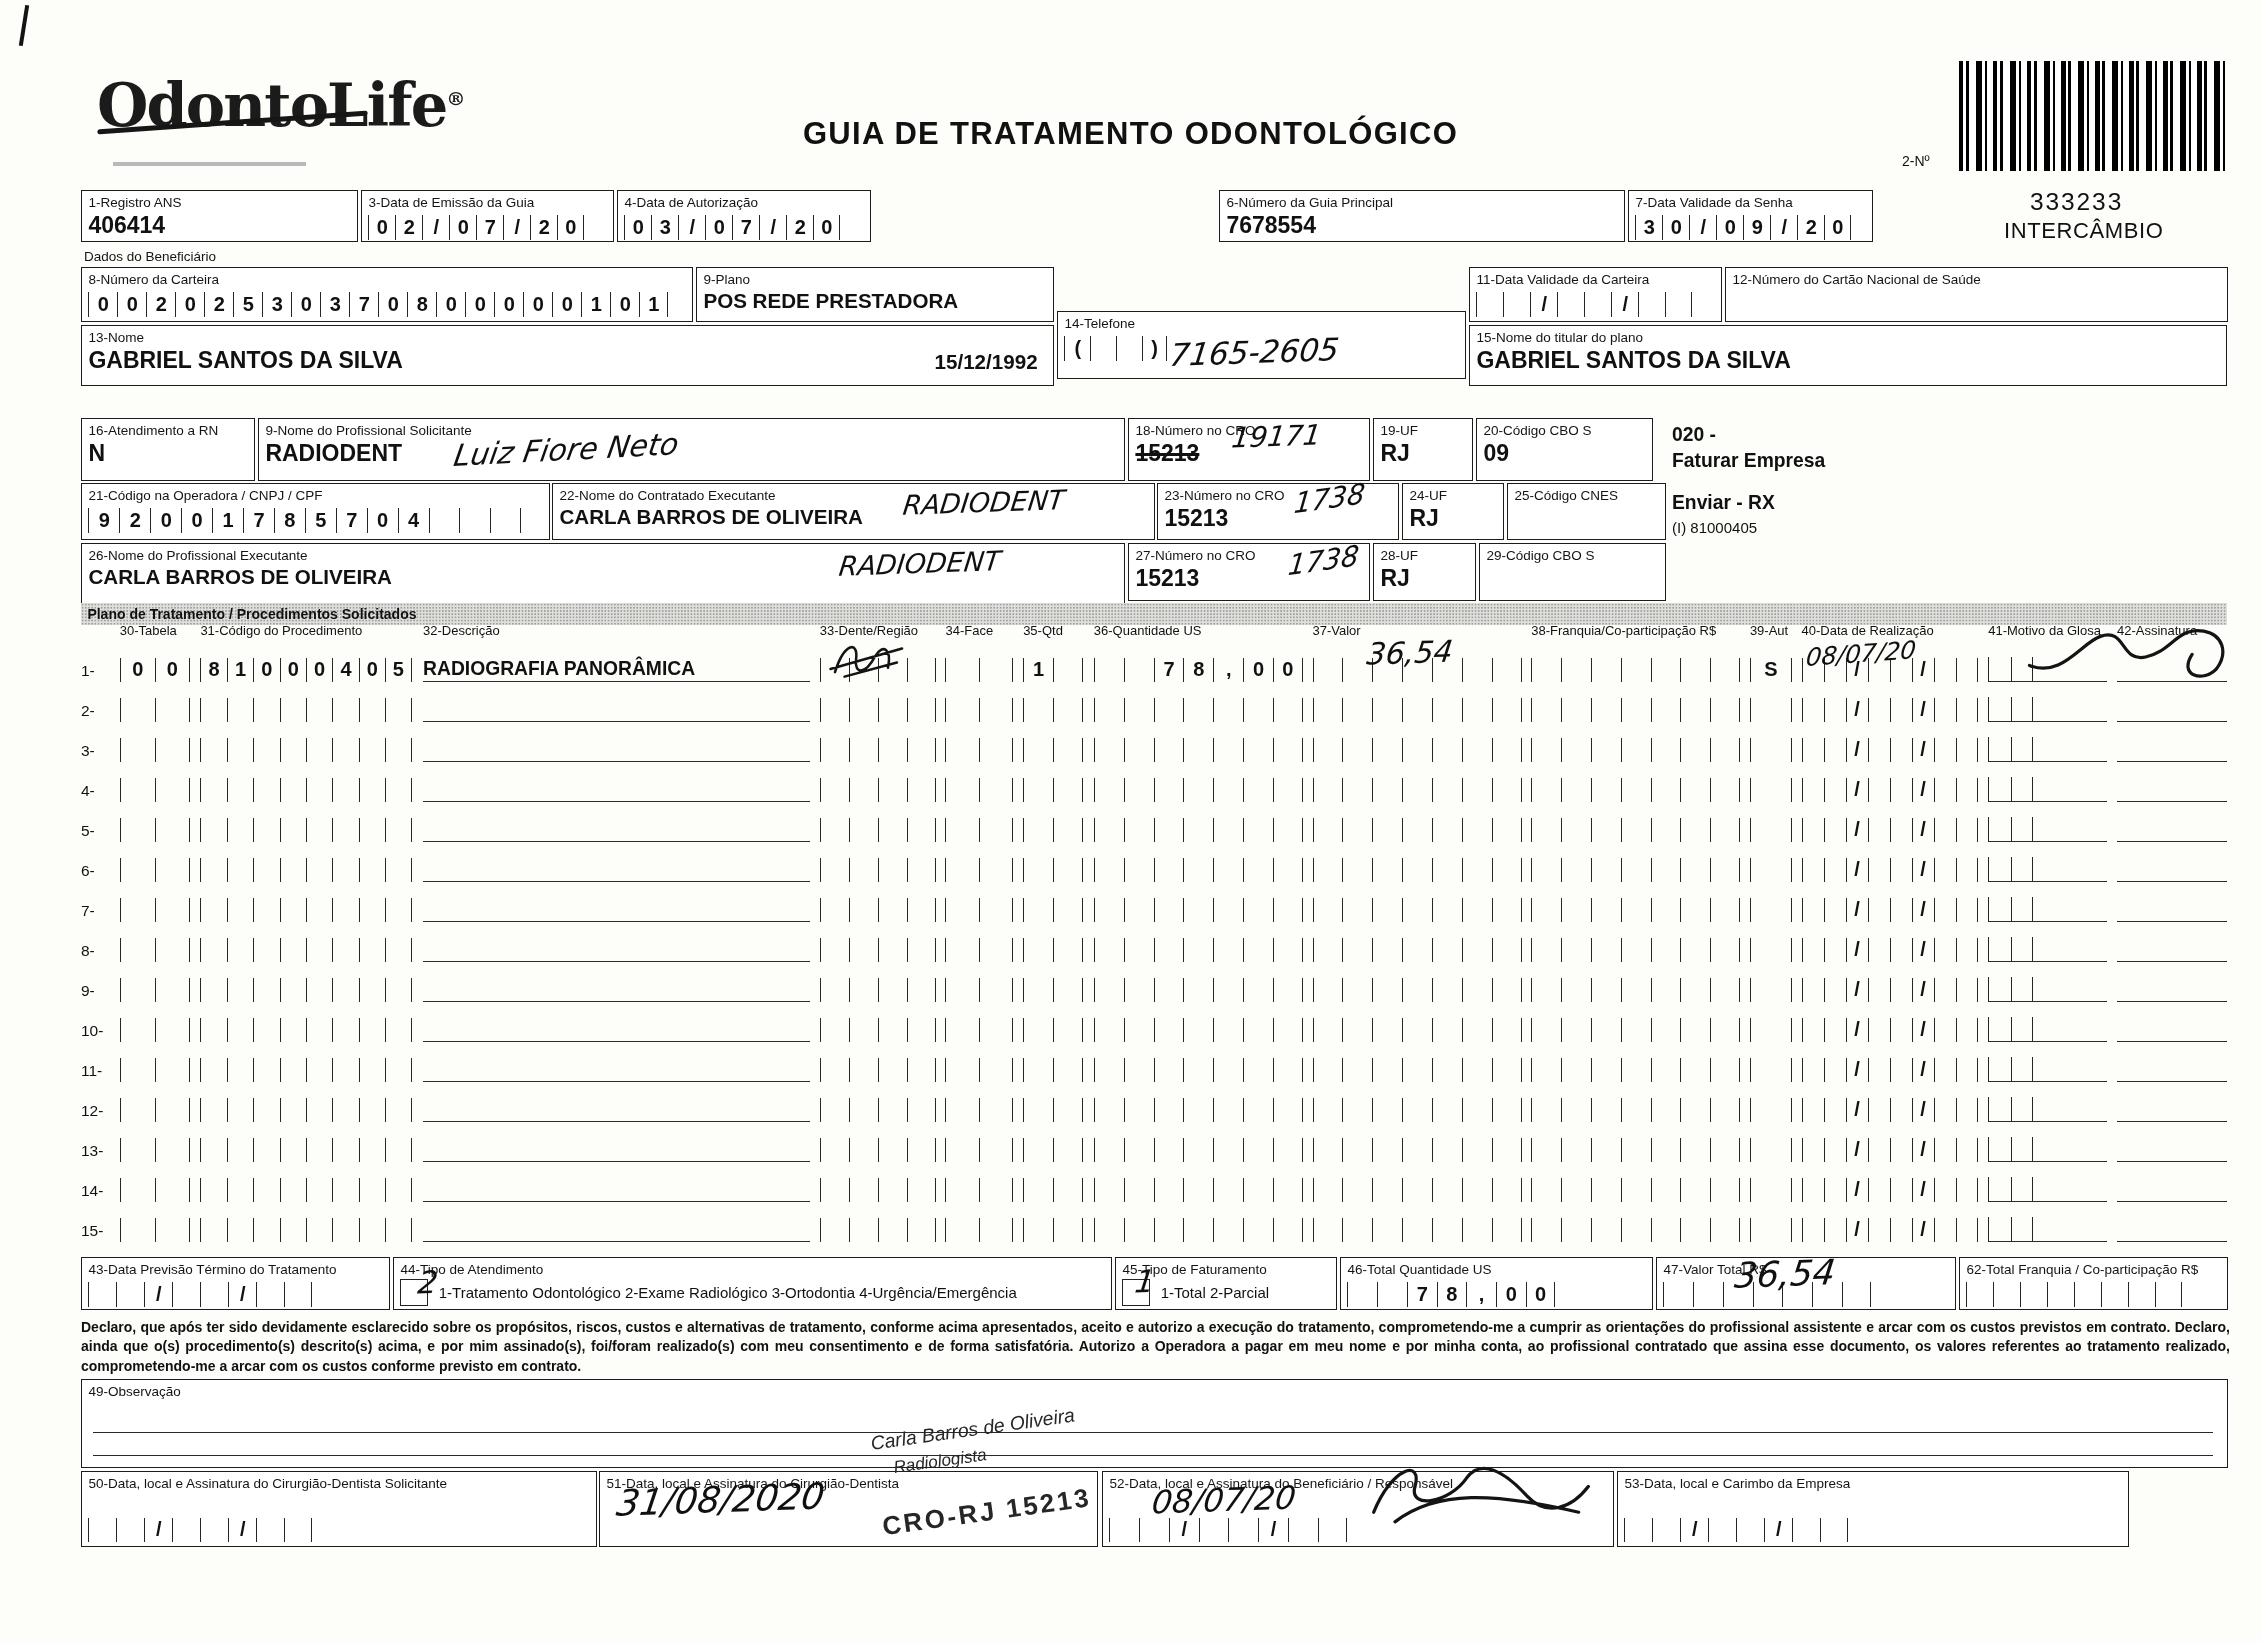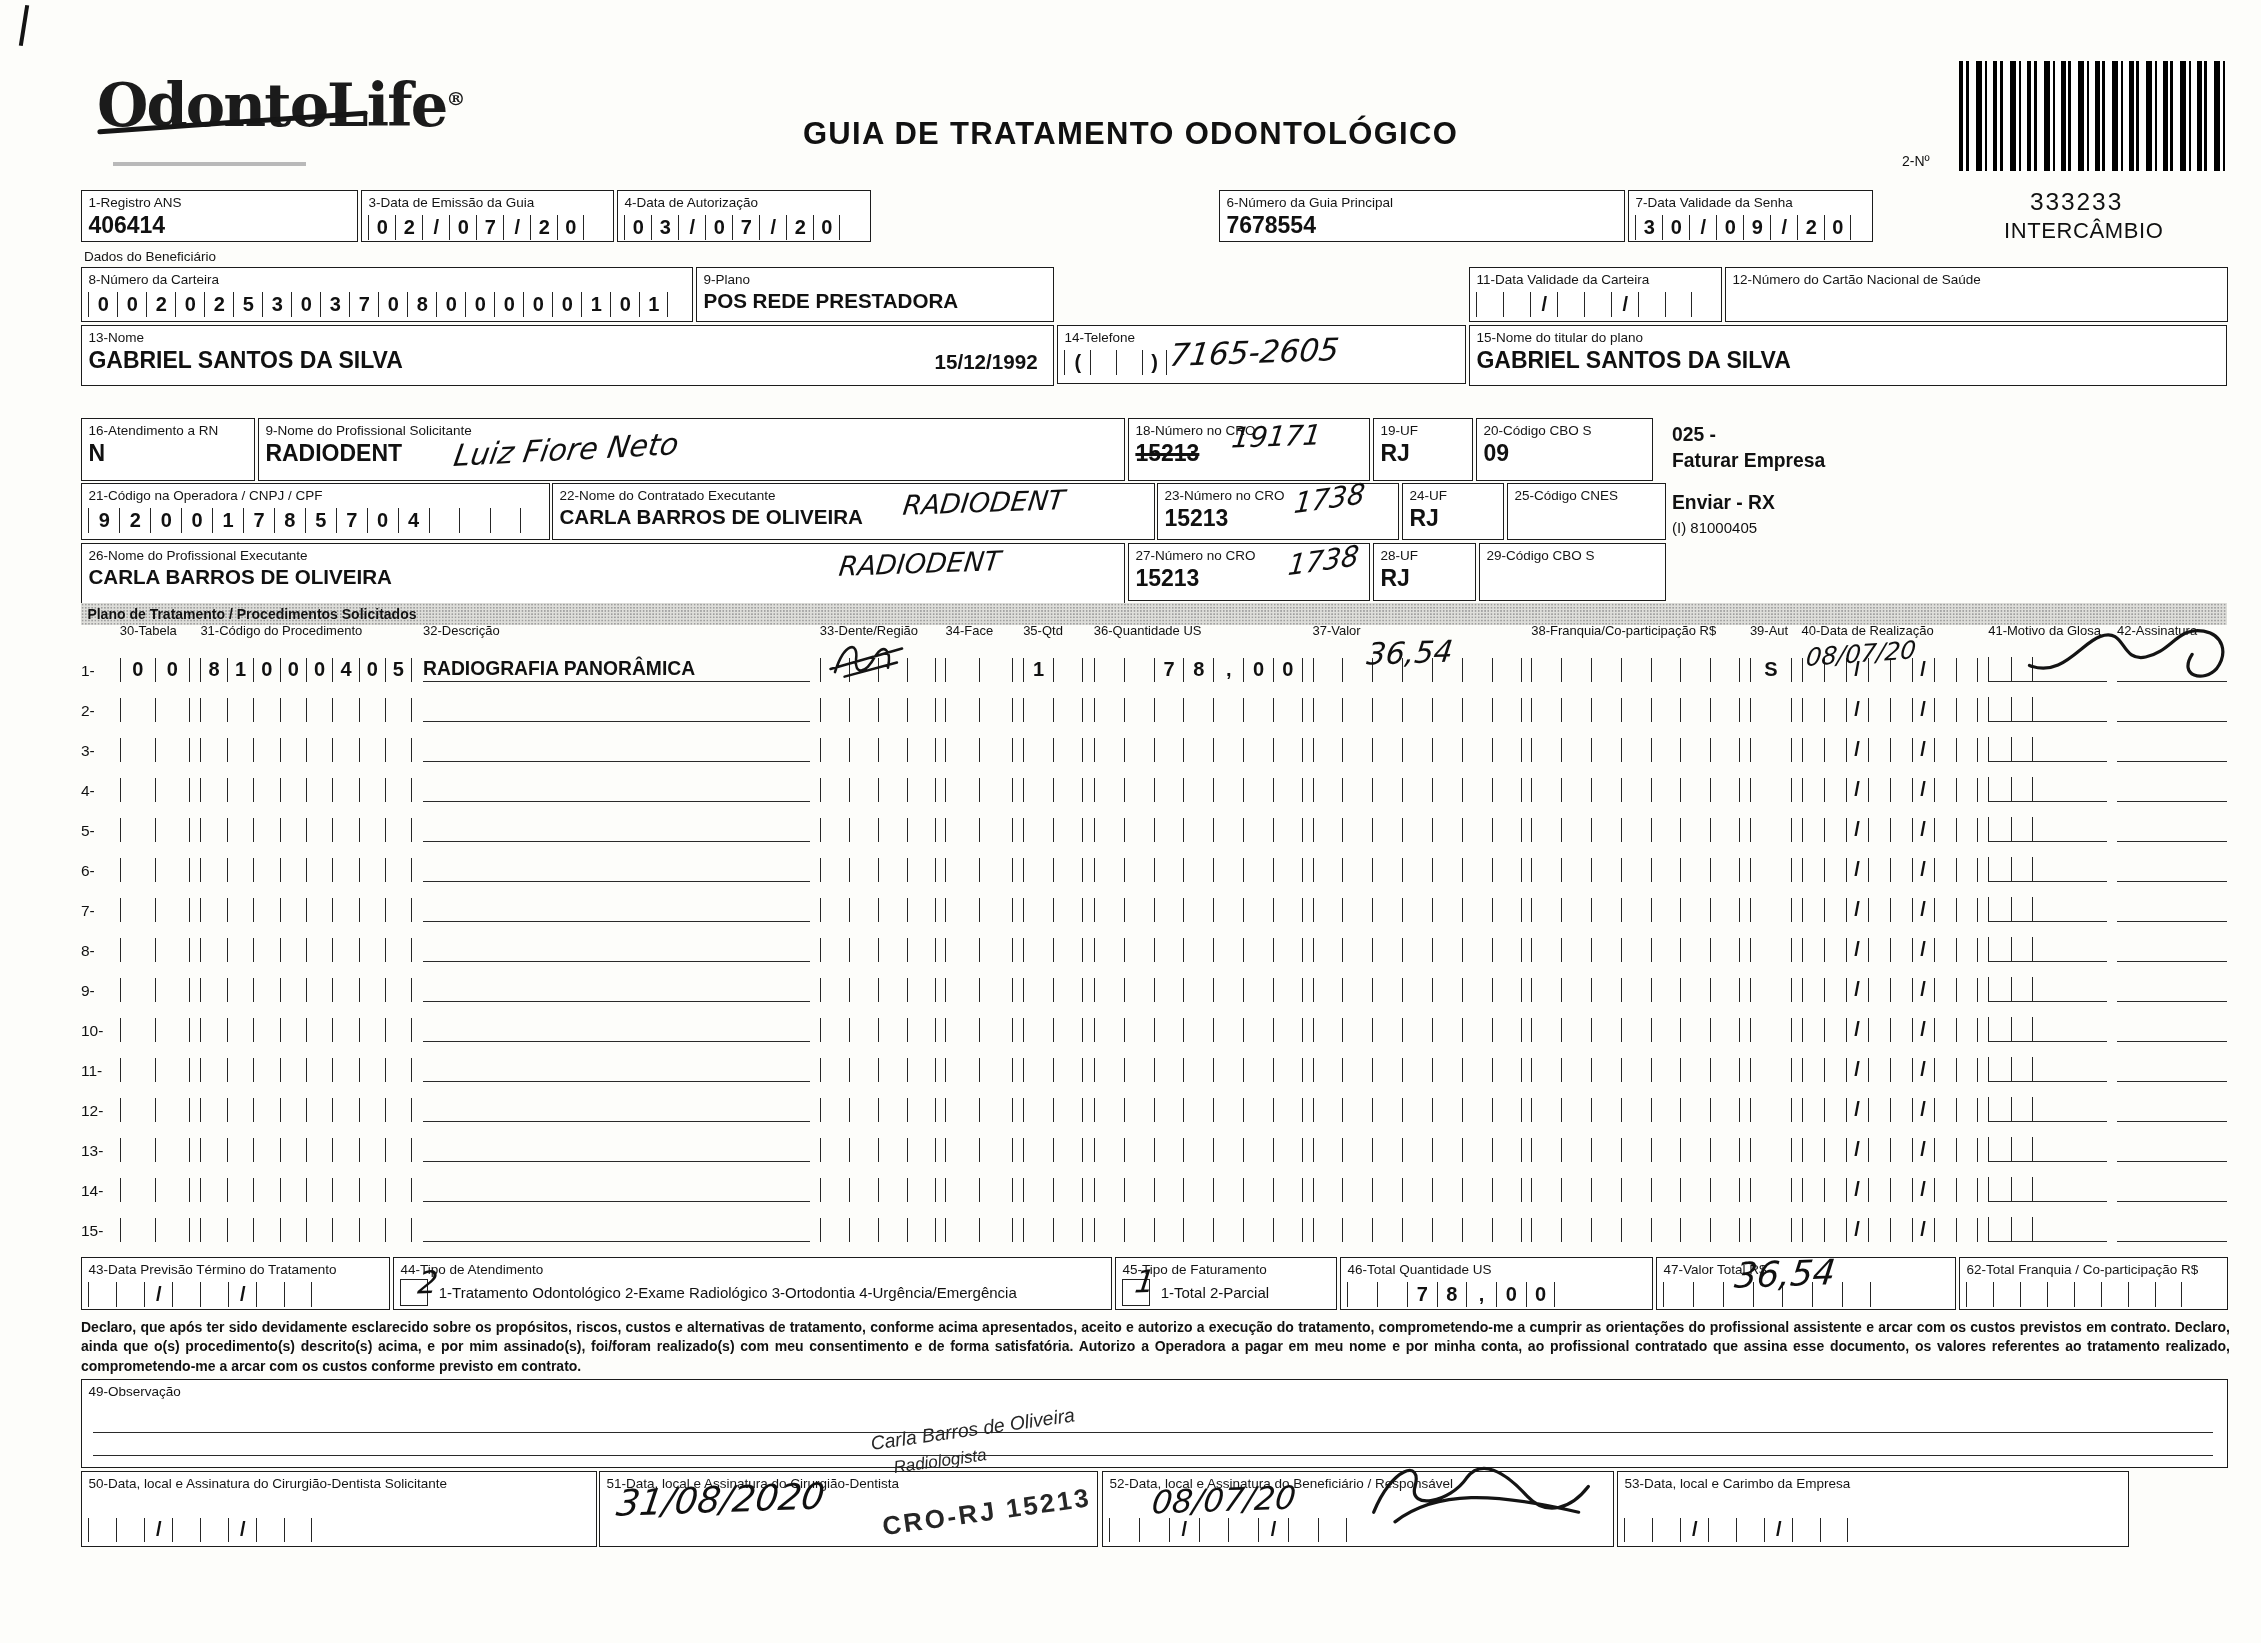--- a/index.html
+++ b/index.html
@@ -187,21 +187,21 @@
     <div class="flabel">12-Número do Cartão Nacional de Saúde</div>
   </div>
 
   <div class="fbox" style="left:81px;top:325px;width:973px;height:61px">
     <div class="flabel">13-Nome</div>
     <div class="frow">
       <div class="fval">GABRIEL SANTOS DA SILVA</div>
       <div class="fval small" style="padding-right:9px">15/12/1992</div>
     </div>
   </div>
-  <div class="fbox" style="left:1057px;top:325px;width:409px;height:59px">
+  <div class="fbox" style="left:1057px;top:311px;width:409px;height:68px">
     <div class="flabel">14-Telefone</div>
     <div class="comb" style="width:103px">
         <span class="ccell" style="width: 26px;">(</span>
         <span class="ccell" style="width: 26px;"></span>
         <span class="ccell" style="width: 26px;"></span>
         <span class="ccell" style="width: 26px;">)</span>
       </div>
   </div>
   <div class="fbox" style="left:1469px;top:325px;width:758px;height:61px">
     <div class="flabel">15-Nome do titular do plano</div>
@@ -224,21 +224,21 @@
   <div class="fbox" style="left:1373px;top:418px;width:100px;height:63px">
     <div class="flabel">19-UF</div>
     <div class="fval">RJ</div>
   </div>
   <div class="fbox" style="left:1476px;top:418px;width:177px;height:63px">
     <div class="flabel">20-Código CBO S</div>
     <div class="fval">09</div>
   </div>
 
   <div class="billing">
-    <div class="b1">025 -</div>
+    <div class="b1">020 -</div>
     <div class="b1">Faturar Empresa</div>
     <div class="b3">Enviar - RX</div>
     <div class="b4">(I) 81000405</div>
   </div>
 
   <div class="fbox" style="left:81px;top:483px;width:469px;height:57px">
     <div class="flabel">21-Código na Operadora / CNPJ / CPF</div>
     <div class="comb" style="width:433px">
         <span class="ccell" style="width: 31px;">9</span>
         <span class="ccell" style="width: 31px;">2</span>

